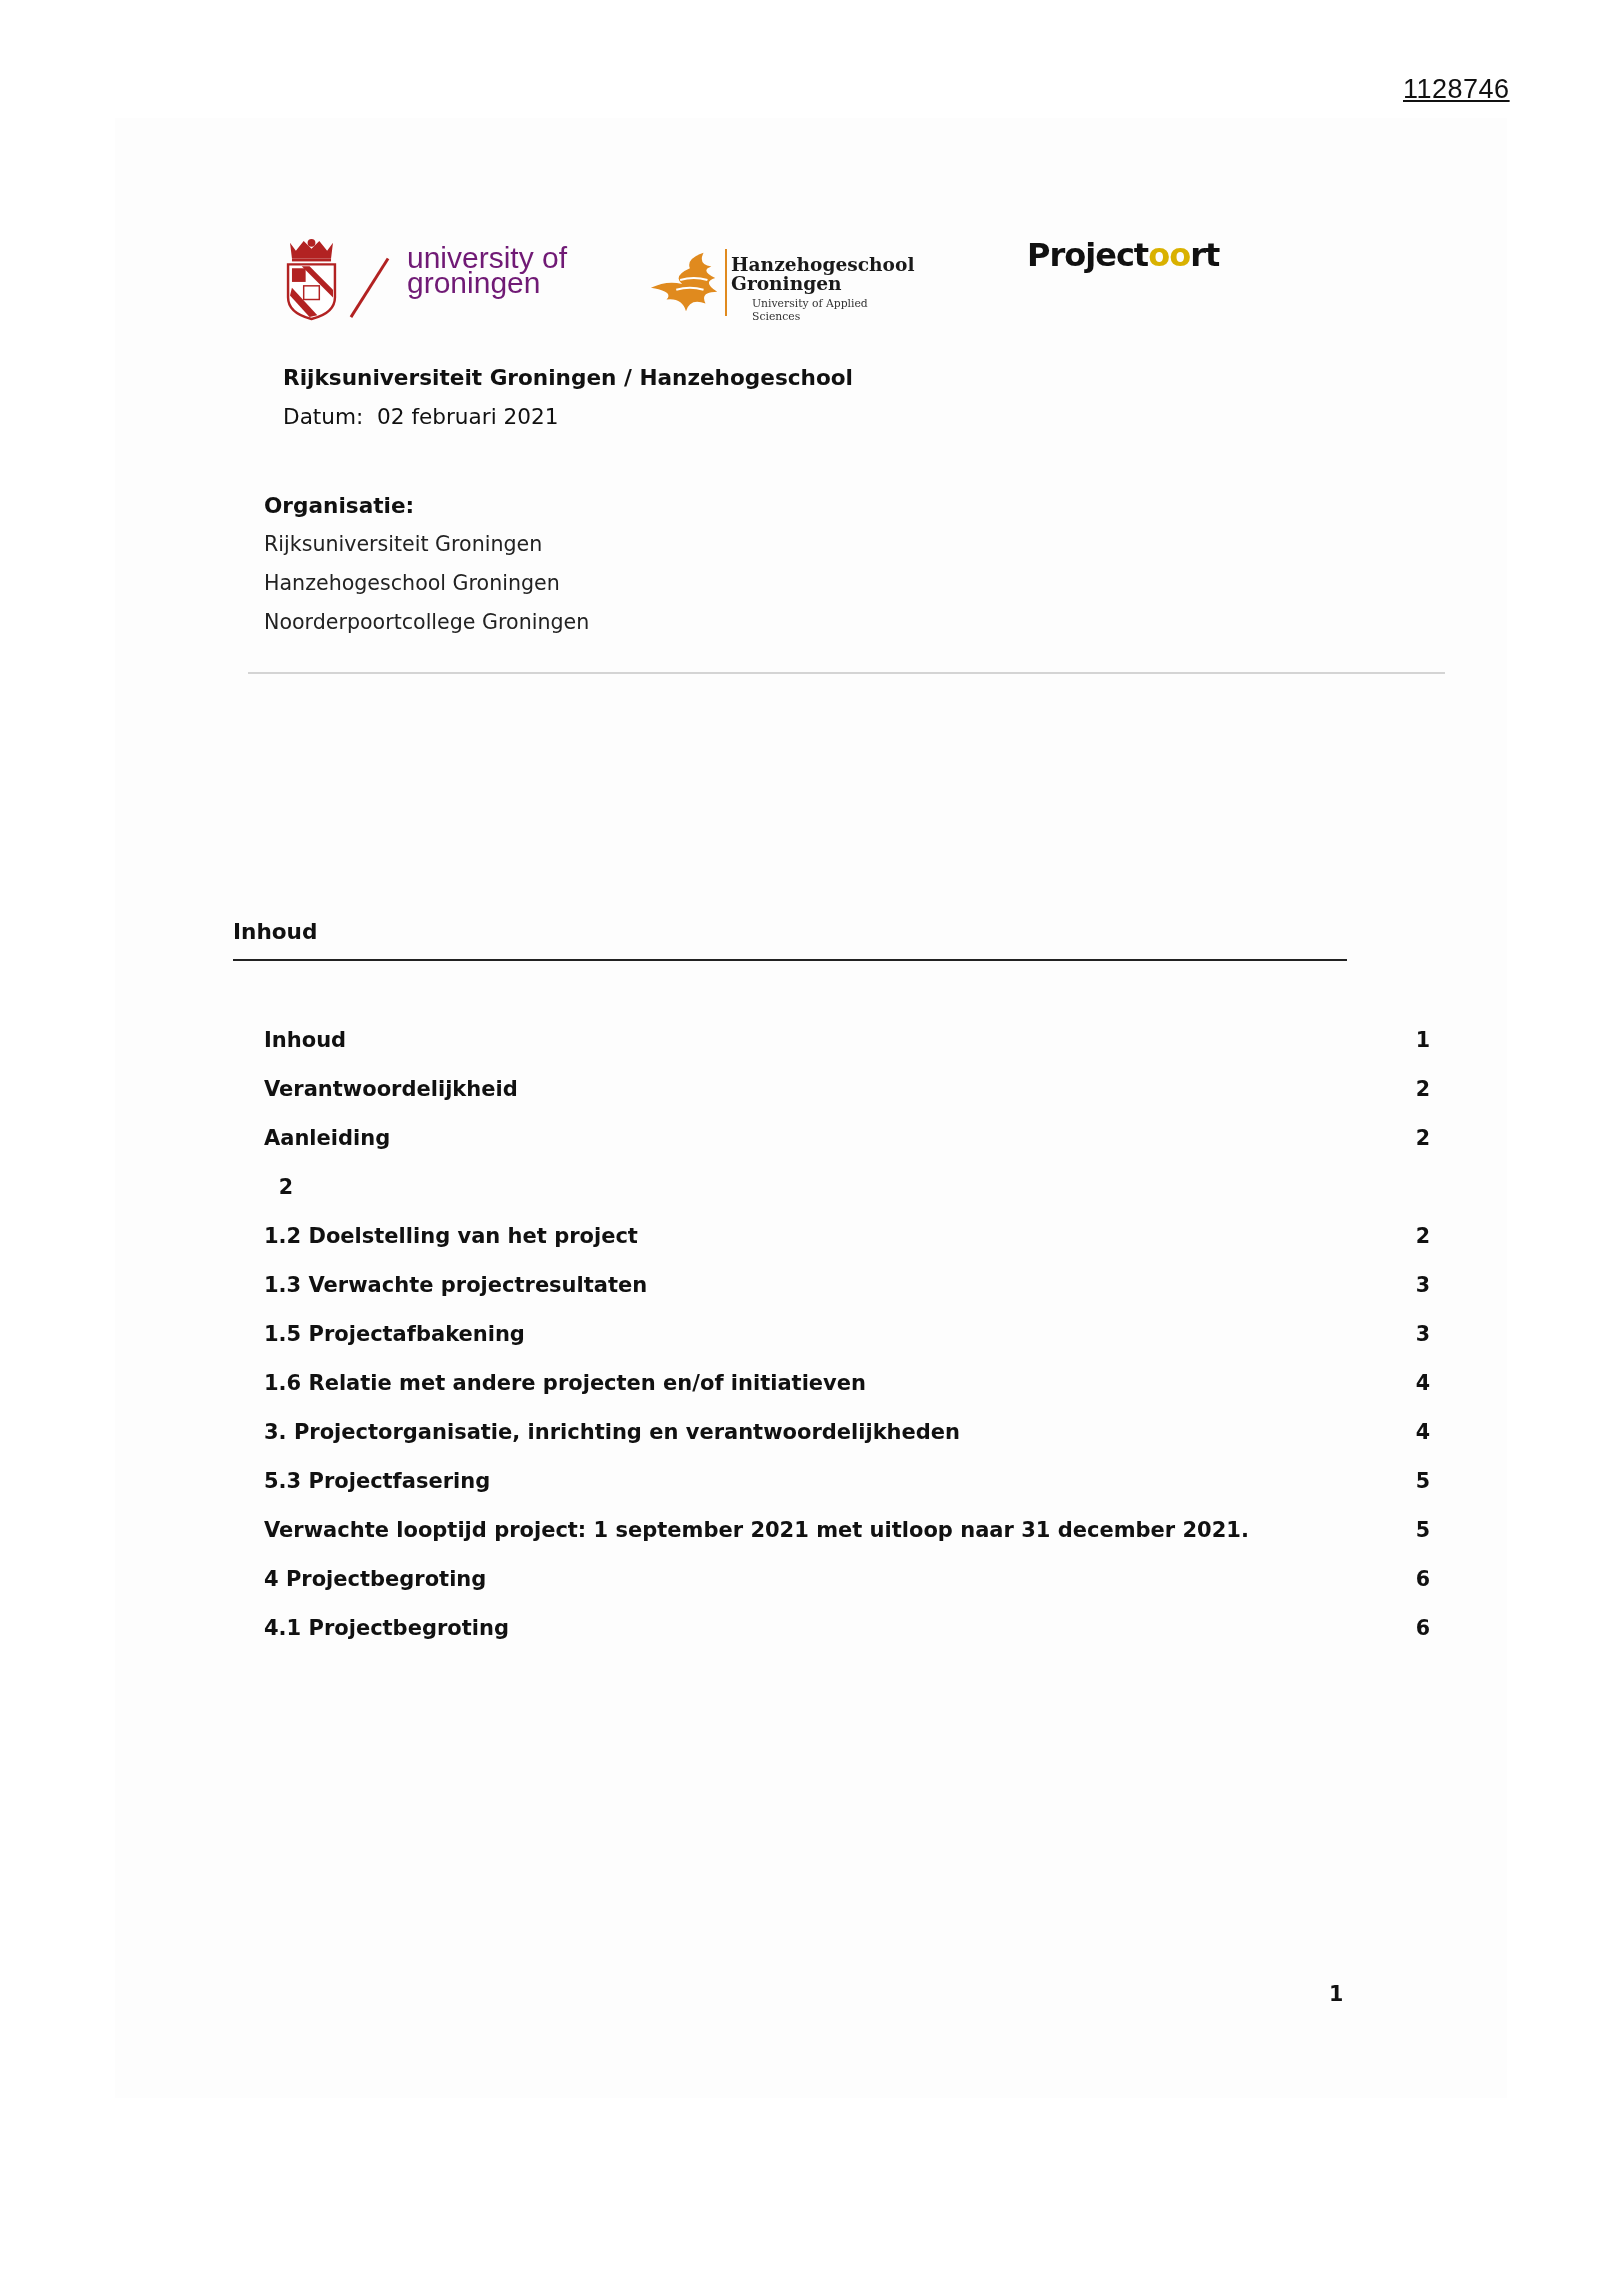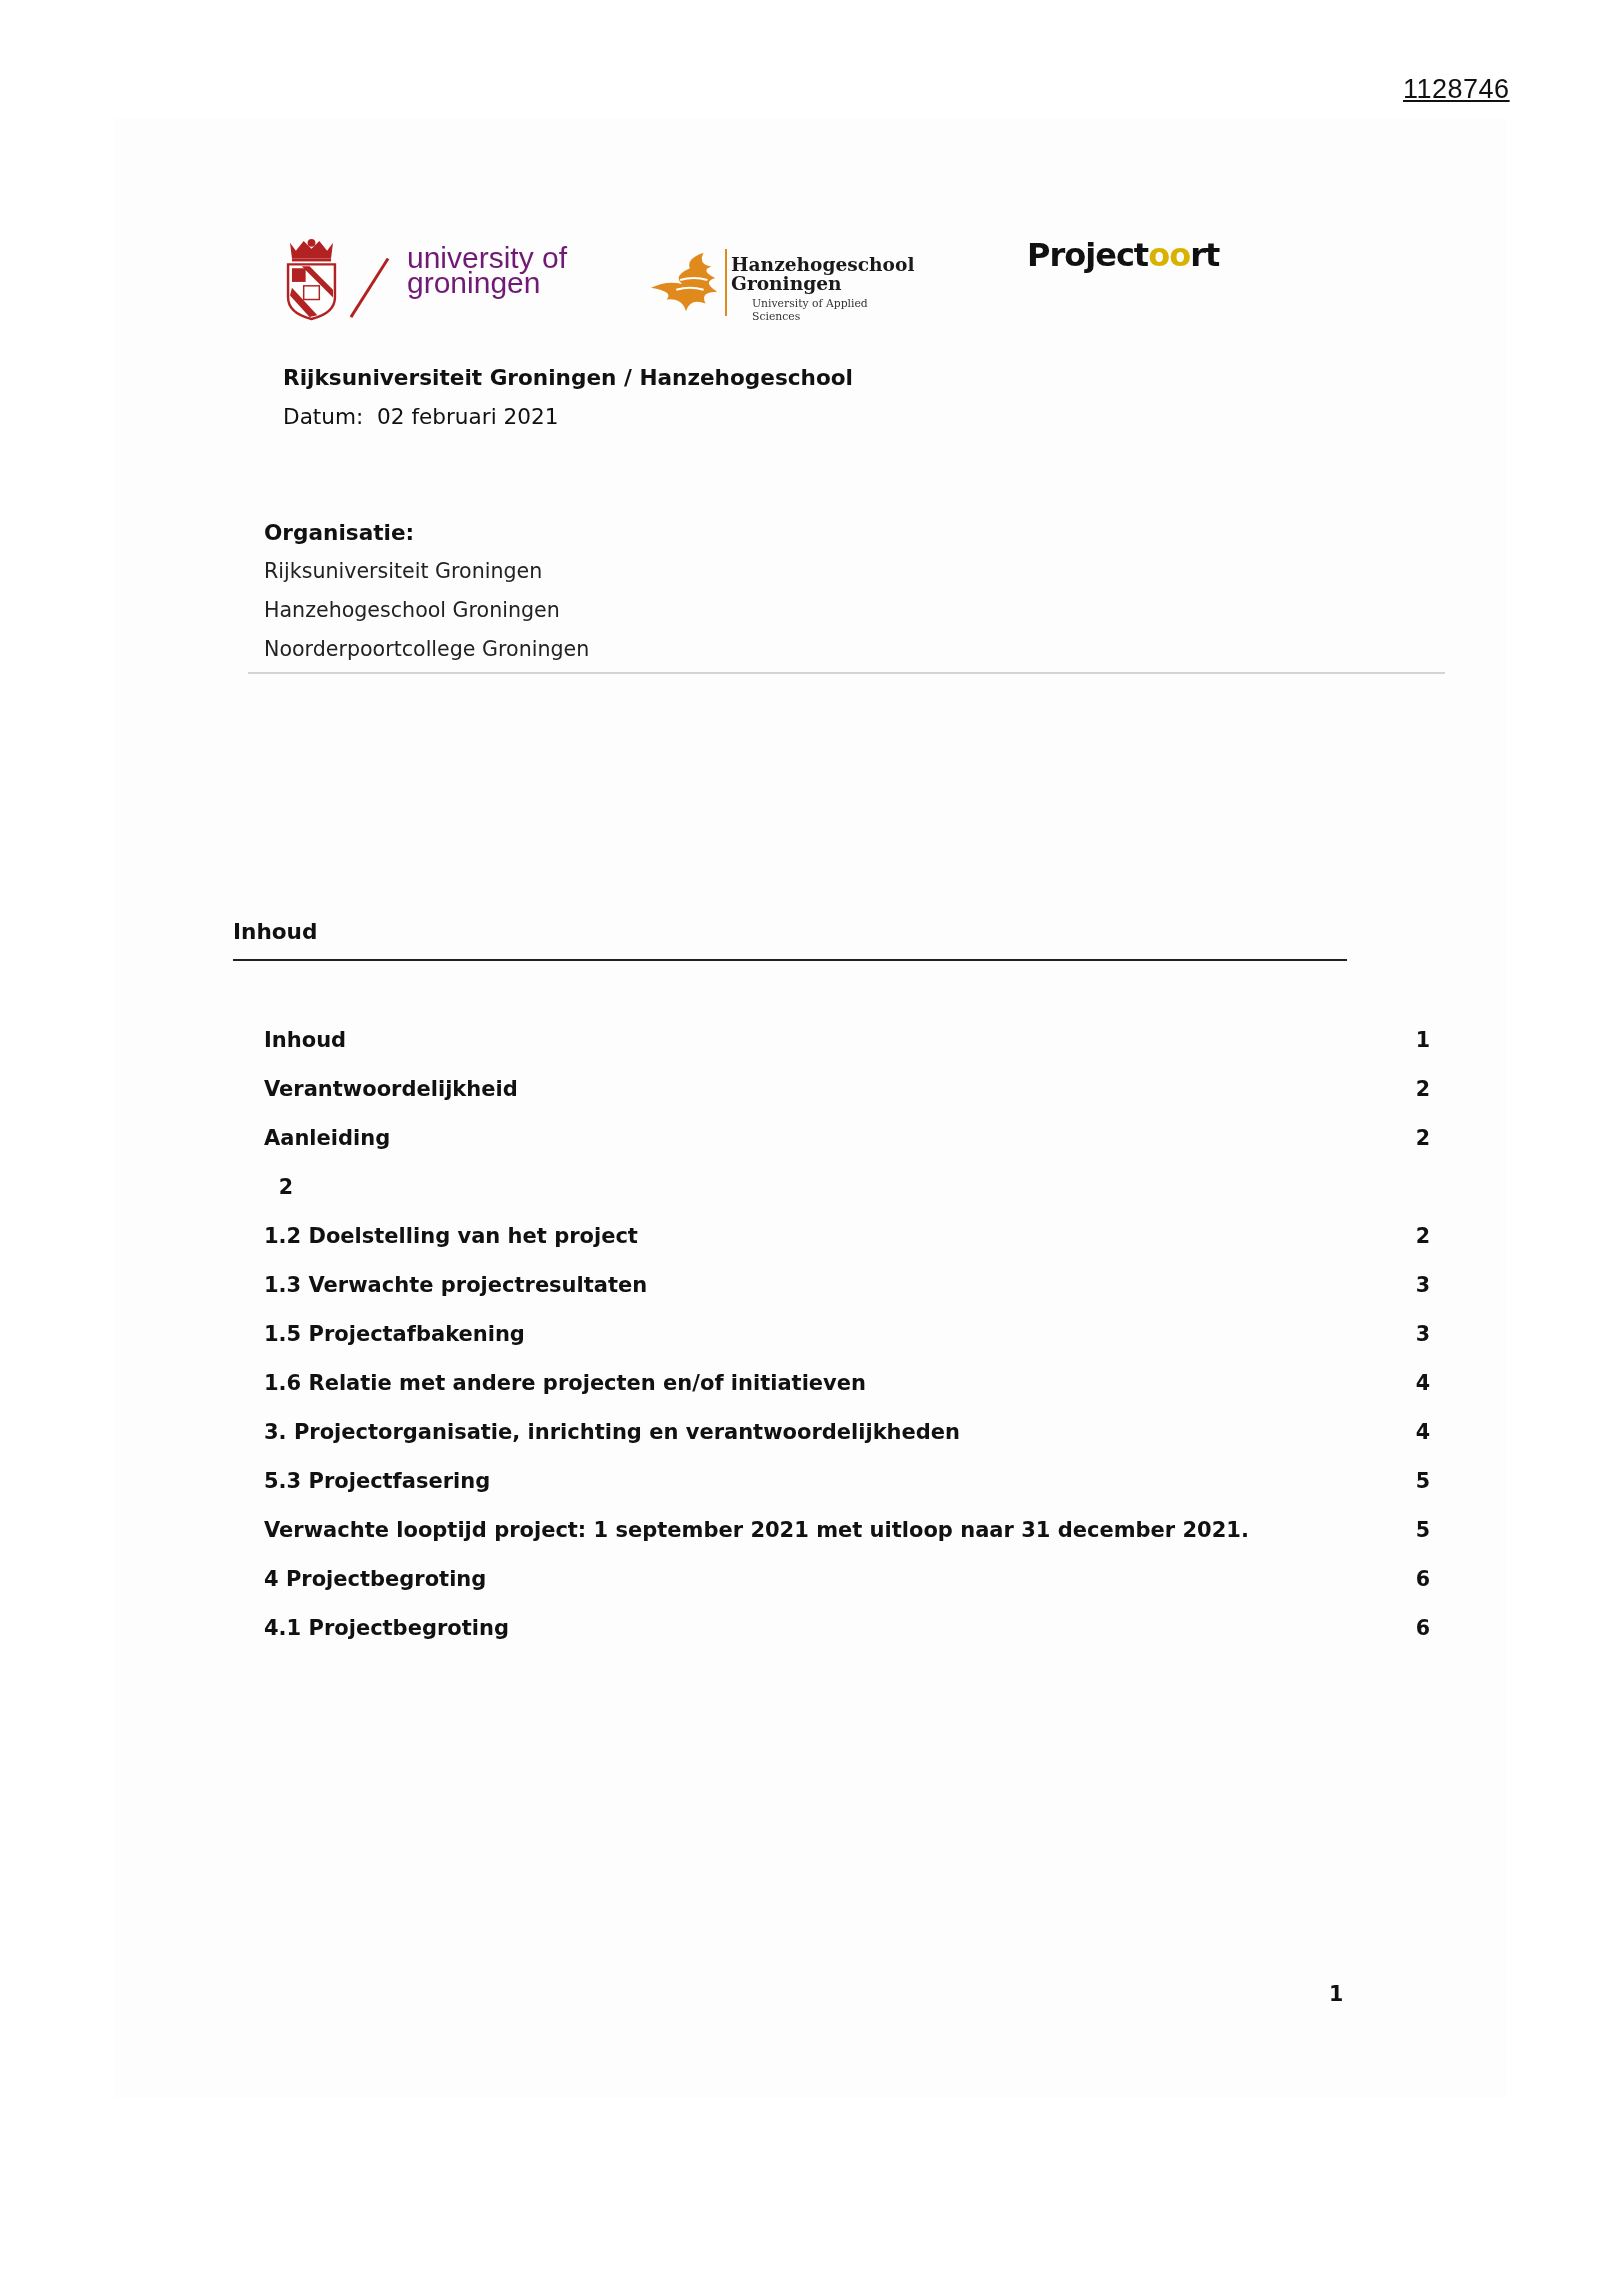--- a/index.html
+++ b/index.html
@@ -36,21 +36,21 @@
   .logo-np {
     position: absolute; left: 1027px; top: 236px; font-family: "DejaVu Sans", sans-serif;
     font-weight: bold; font-size: 32px; color: #111; letter-spacing: -1px;
   }
   .logo-np .oo { color: #d9b100; }
 
   .header-block { position: absolute; left: 283px; top: 358px; }
   .hdr-line { font-size: 21.6px; line-height: 39px; white-space: pre; }
   .bold { font-weight: bold; }
 
-  .org-block { position: absolute; left: 264px; top: 513px; }
+  .org-block { position: absolute; left: 264px; top: 486px; }
   .org-title { font-size: 21.6px; font-weight: bold; line-height: 39px; }
   .org-item { font-size: 20.6px; line-height: 39px; color: #222; }
   .org-divider { position: absolute; left: 248px; top: 672px; width: 1197px; height: 2px; background: #d4d4d4; }
 
   .toc-heading { position: absolute; left: 233px; top: 919px; font-size: 21.6px; font-weight: bold; }
   .toc-rule { position: absolute; left: 233px; top: 959px; width: 1114px; height: 2px; background: #222; }
 
   .toc { position: absolute; left: 264px; top: 1024px; width: 1166px; }
   .toc-row {
     position: relative; height: 49px; display: flex; justify-content: space-between; align-items: flex-start;

